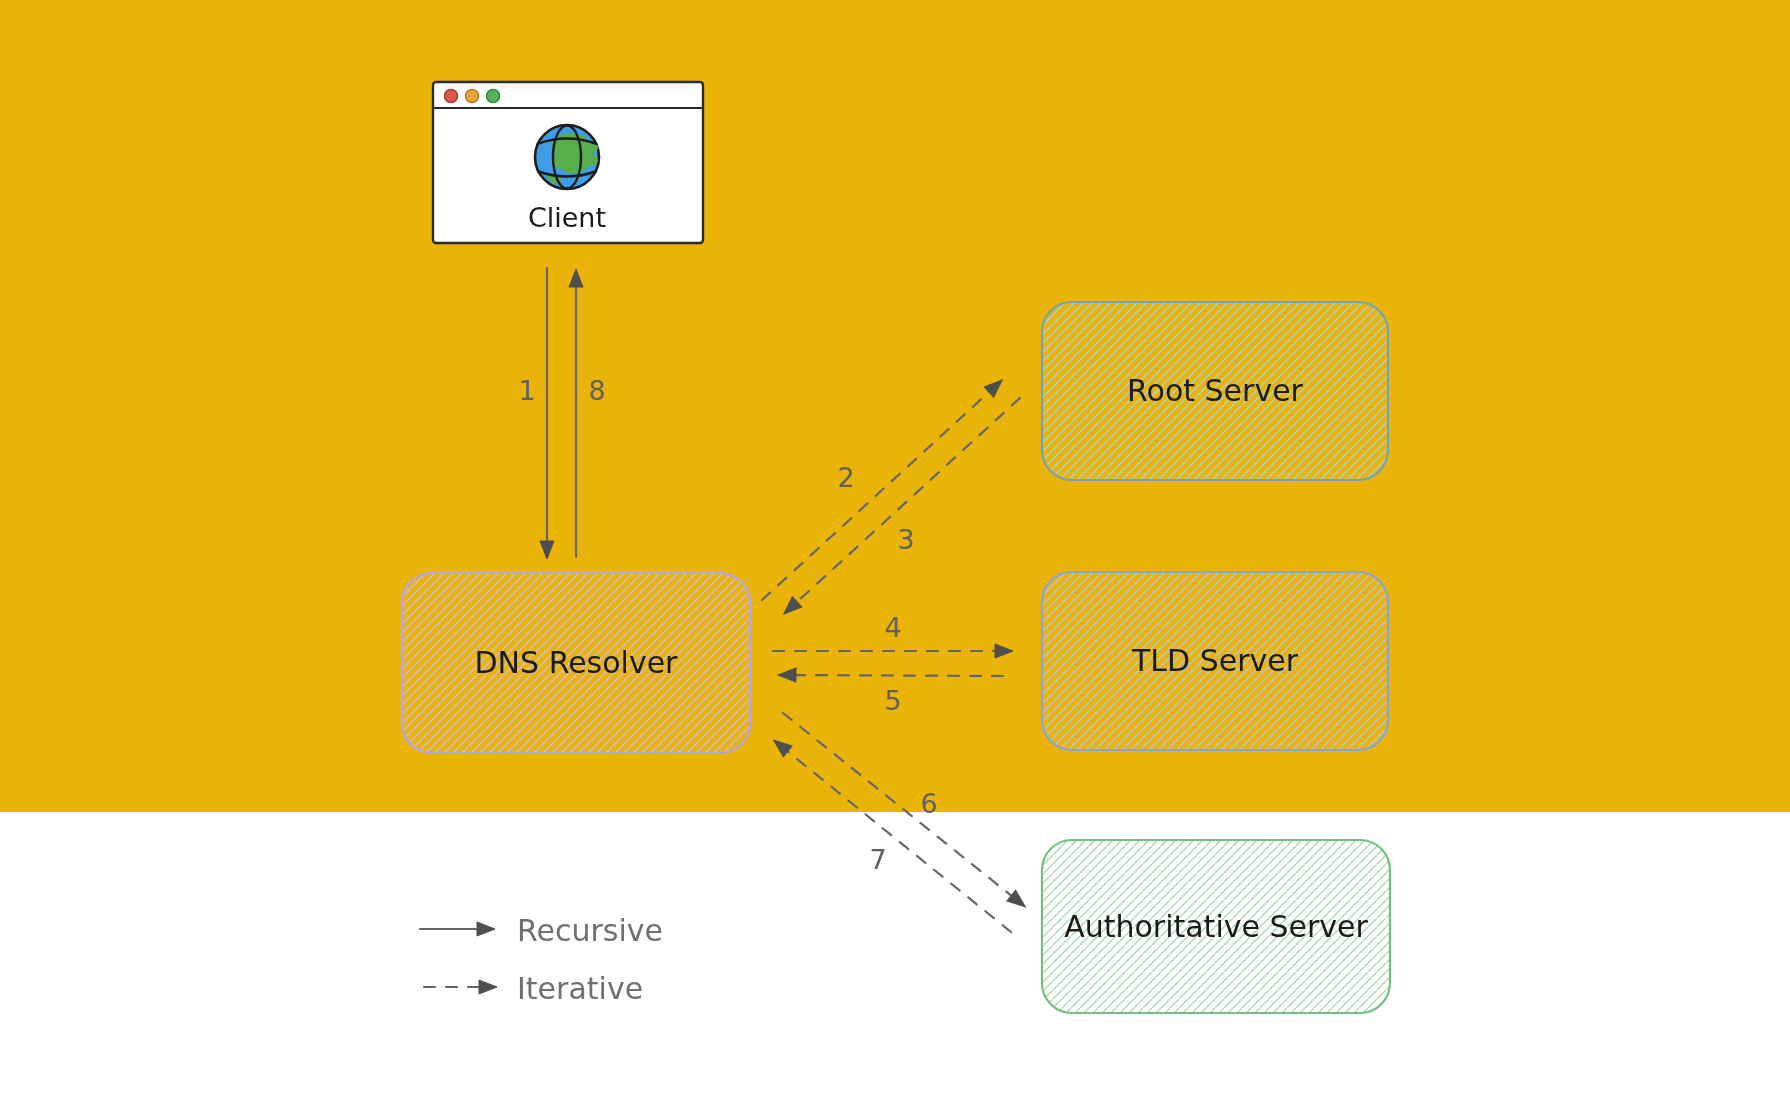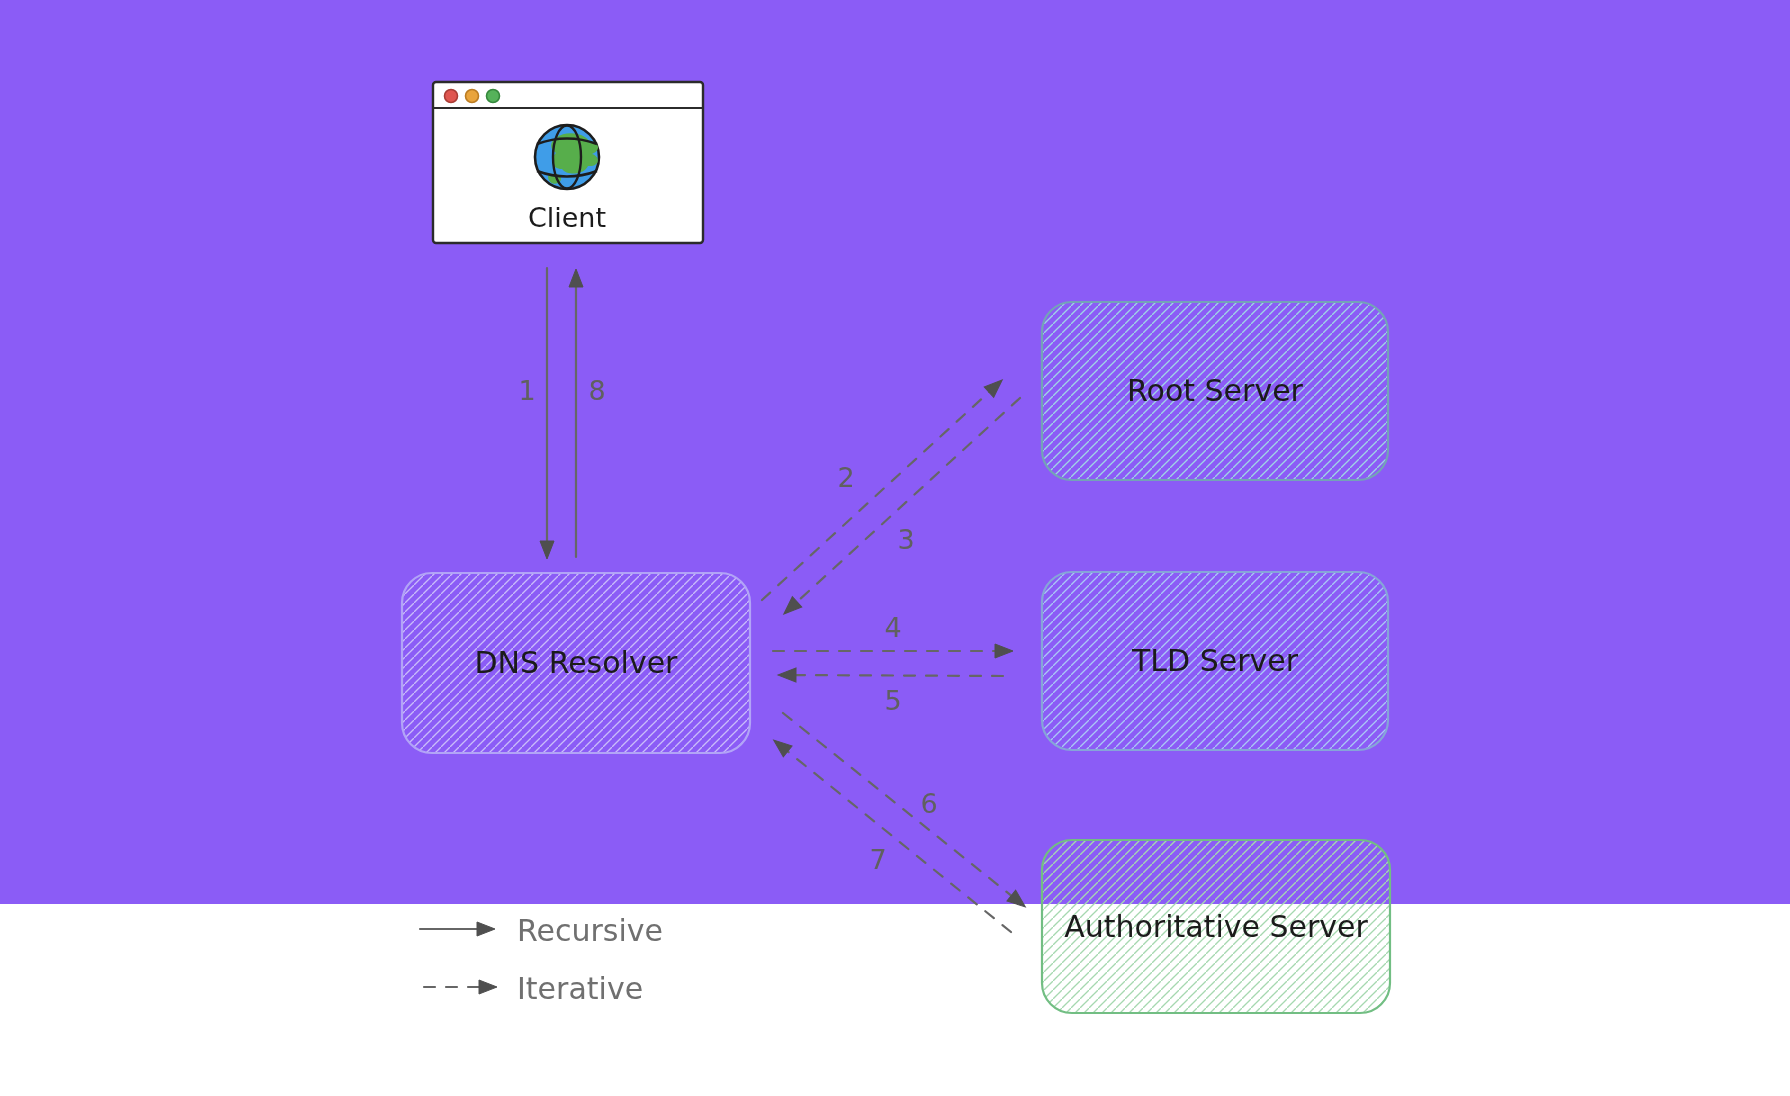--- a/index.html
+++ b/index.html
@@ -1,17 +1,17 @@
 <!DOCTYPE html>
 <html><head>
 <meta charset="utf-8">
 <style>
   html,body{margin:0;padding:0;background:#ffffff;}
   body{width:1790px;height:1096px;overflow:hidden;}
-  .stage{position:relative;width:1790px;height:904px;background:#8b5cf6;}
+  .stage{position:relative;width:1790px;height:812px;background:#eab308;}
   svg{display:block;}
   text{font-family:"DejaVu Sans", sans-serif;}
   .node-label{font-size:30px;}
   .client-label{font-size:27px;}
   .edge-num{font-size:27px;}
   .legend-label{font-size:30px;}
   .edge{fill:none;stroke-width:2.2px;stroke-linecap:round;}
   .edge.dashed{stroke-dasharray:11 11;}
   .box{stroke-width:2.2px;}
 </style>

